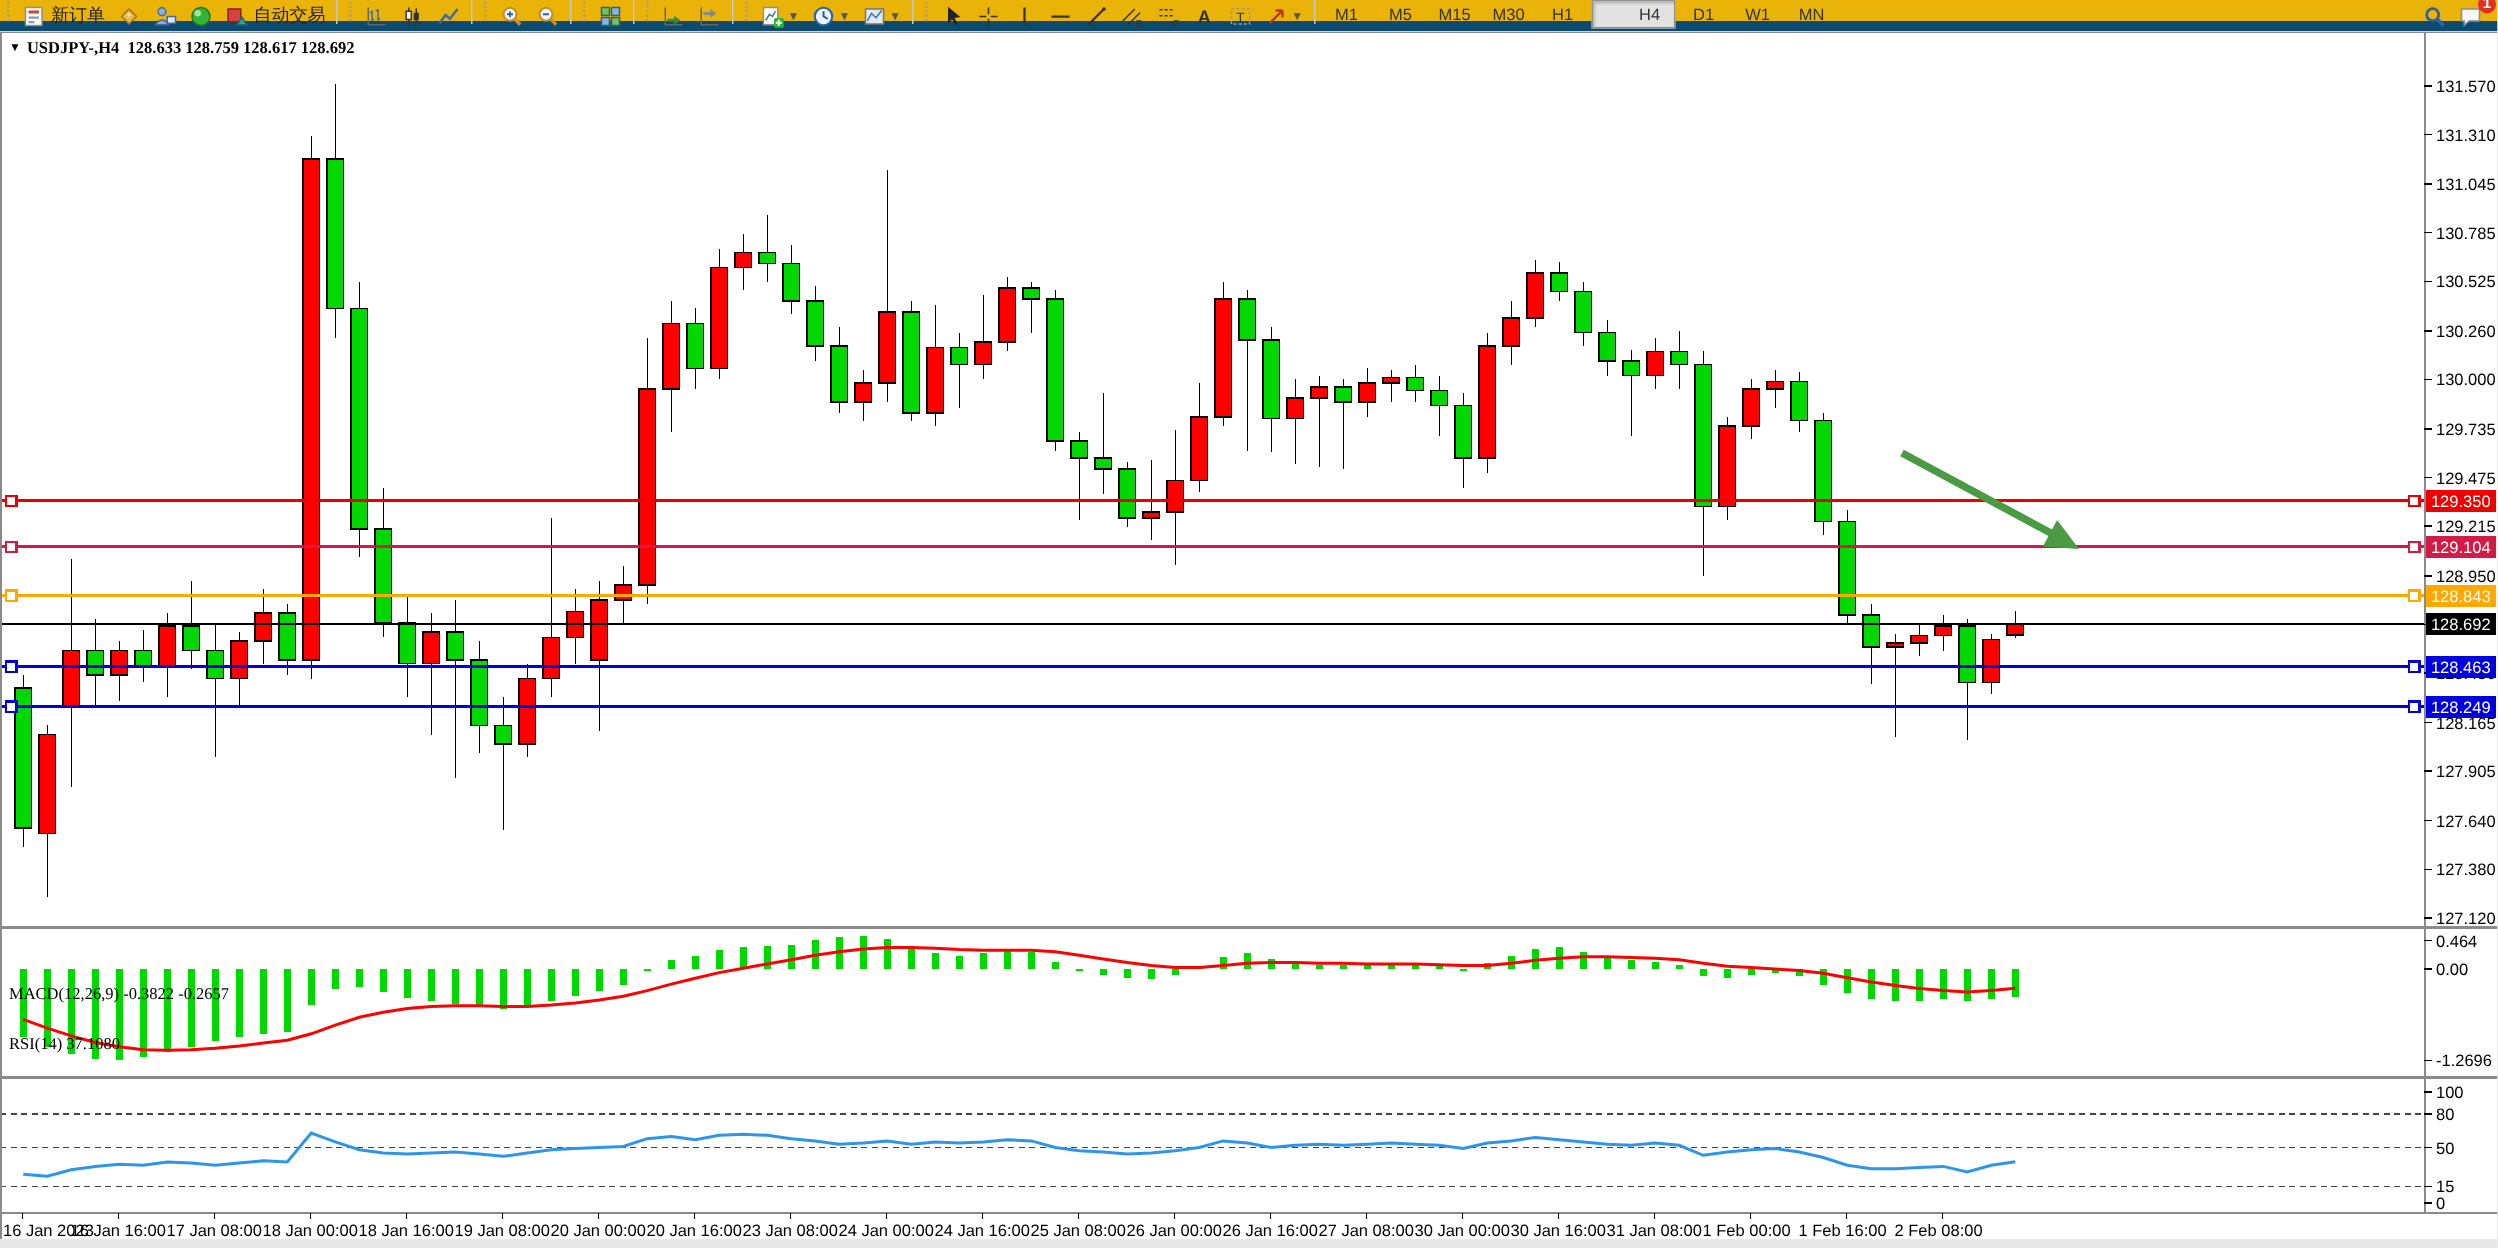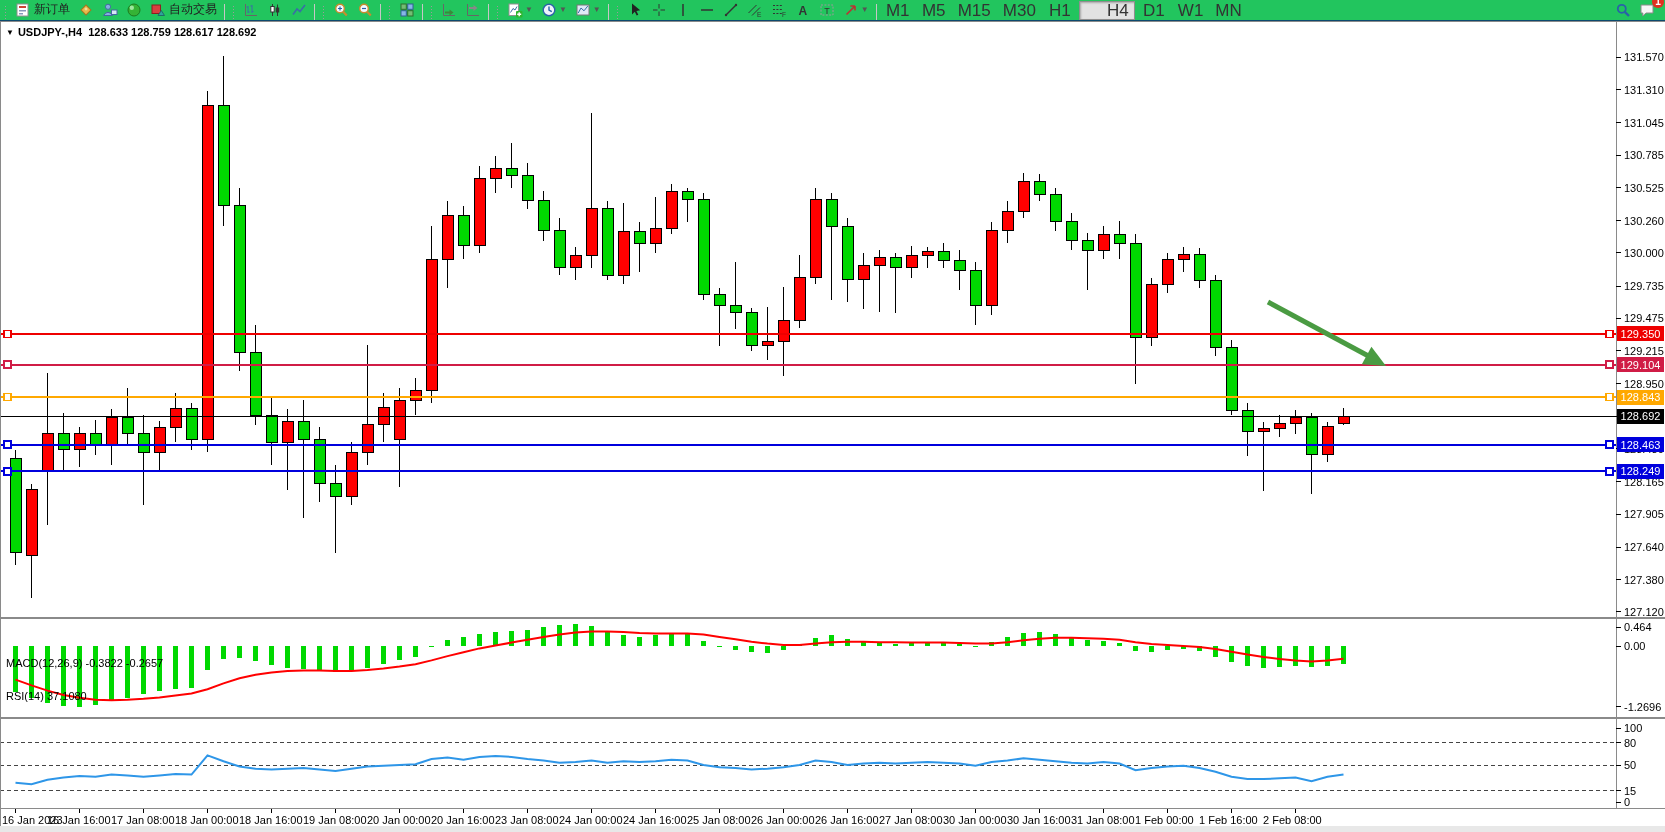--- a/index.html
+++ b/index.html
@@ -1,38 +1,38 @@
 <!DOCTYPE html>
 <html><head>
 <meta charset="utf-8">
 <style>
   html,body{margin:0;padding:0;background:#d8d4cc;}
   #app{position:relative;width:1665px;height:832px;background:#fff;overflow:hidden;
        font-family:"Liberation Sans",sans-serif;}
   
-  #toolbar{position:absolute;left:0;top:0;width:1665px;height:21px;background:#22c55e;
-           border-bottom:1px solid #0c4a6e;display:flex;align-items:flex-end;box-sizing:border-box;}
+  #toolbar{position:absolute;left:0;top:0;width:1665px;height:21px;background:#eab308;
+           border-bottom:7px solid #0c4a6e;display:flex;align-items:flex-start;box-sizing:border-box;}
   .tb-grip{width:5px;height:15px;margin:0 2px 0 4px;flex:none;
            background:radial-gradient(circle,#9a9a9a 34%,transparent 36%) 0 0/3px 3px repeat-y;}
   .tb-sep{width:1px;height:16px;background:#c6c6c6;margin:0 3px;flex:none;}
   .tb-btn{display:inline-flex;align-items:center;height:19px;padding:0 3px;border:1px solid transparent;
           border-radius:2px;cursor:default;flex:none;font-size:12px;color:#222;white-space:nowrap;}
   .tb-btn svg{display:block;}
   .tb-btn .lbl{margin-left:3px;}
   .caret{font-size:8px;color:#555;margin-left:2px;}
   .tf-btn{display:inline-flex;align-items:center;justify-content:center;height:17px;min-width:24px;
-          padding:0 4px;margin:0 1px;font-size:17px;color:#333;border:1px solid transparent;flex:none;}
+          padding:0 4px;margin:0 1px;font-size:11px;color:#333;border:1px solid transparent;flex:none;}
   .tf-btn.active{background:#e2e2e2;border:1px solid #8f8f8f;box-shadow:inset 1px 1px 2px rgba(0,0,0,.25);padding-left:26px;}
   #tb-right{margin-left:auto;display:flex;align-items:center;padding-right:6px;}
   .badge{position:absolute;top:-4px;right:-6px;background:#e03020;color:#fff;border-radius:8px;
          font-size:10px;line-height:12px;min-width:12px;text-align:center;font-weight:bold;}
   
   #chart-area{position:absolute;left:0;top:21px;width:1665px;height:811px;background:#fff;}
   #chart-svg{position:absolute;left:0;top:0;}
-  .overlay-label{position:absolute;font-size:11px;color:#000;white-space:pre;}
+  .overlay-label{position:absolute;font-size:11px;color:#000;white-space:pre;font-family:Liberation Serif, serif;}
   #symbol-title{left:6px;top:5px;font-weight:bold;}
   #symbol-title .tri{font-size:8px;vertical-align:1px;margin-right:4px;}
   #macd-label{left:6px;top:636px;}
   #rsi-label{left:6px;top:669px;}
 </style>
 </head>
 <body>
 
 <div id="app">
   <div id="toolbar">

